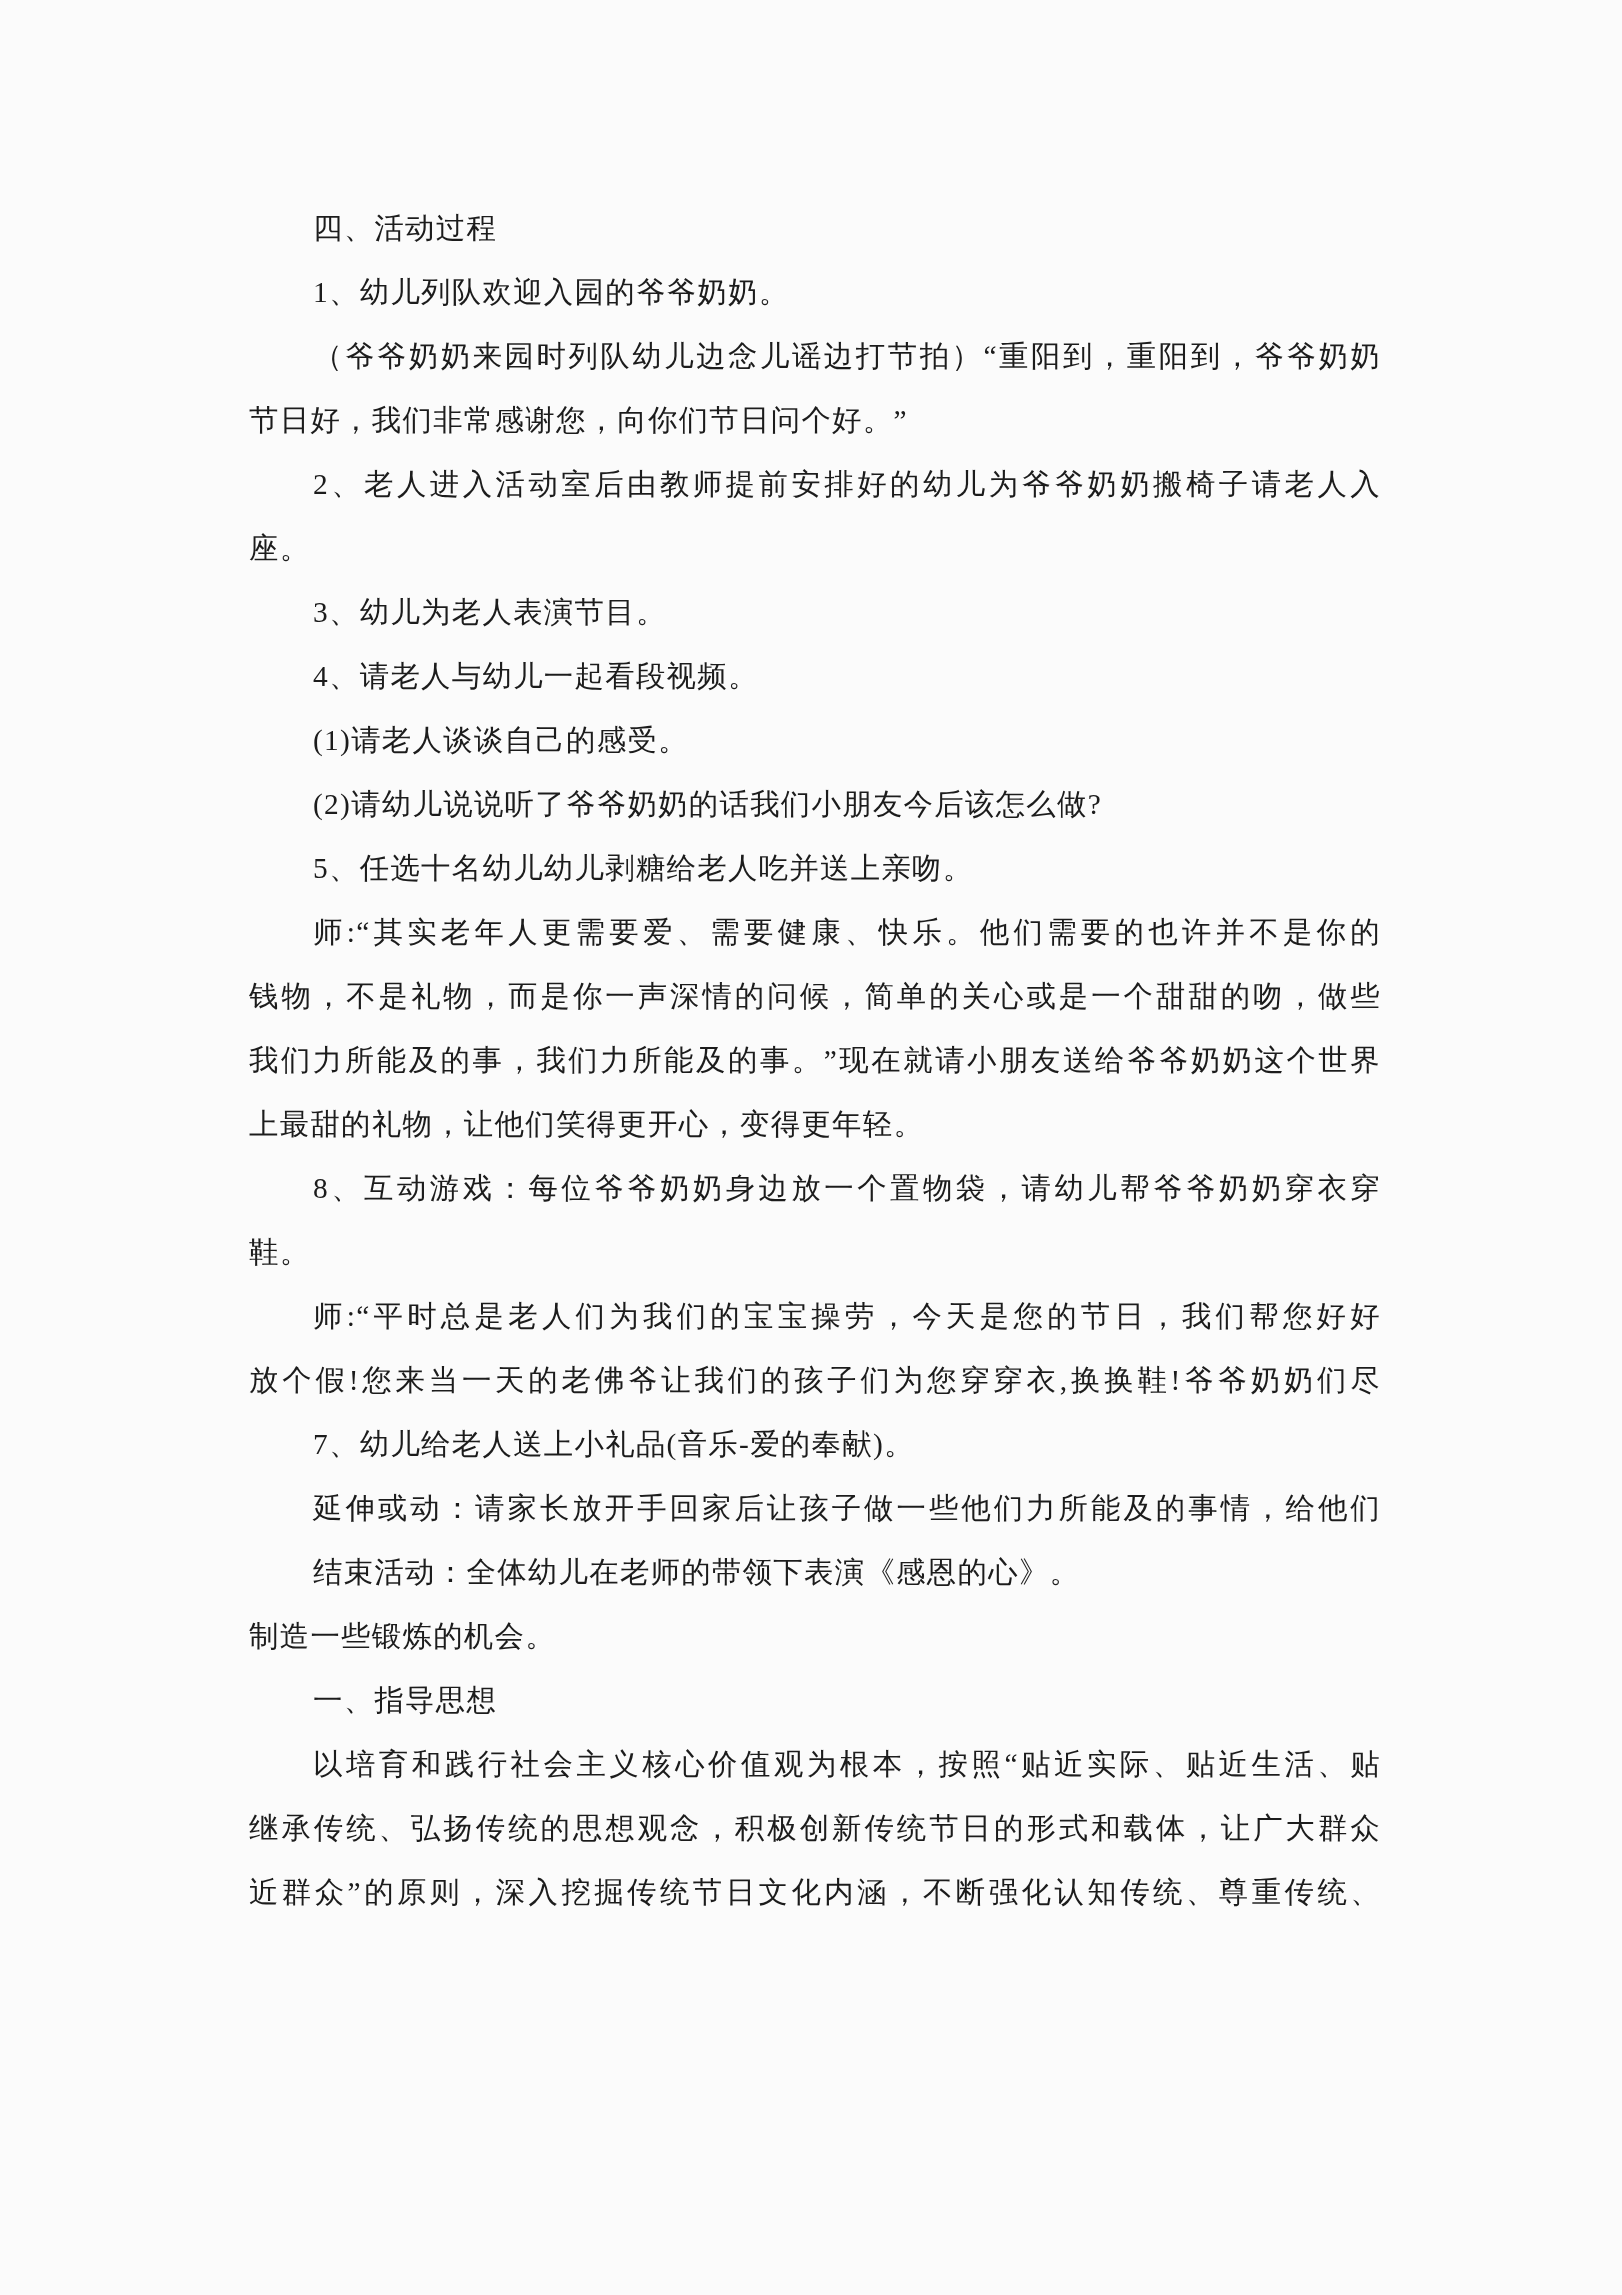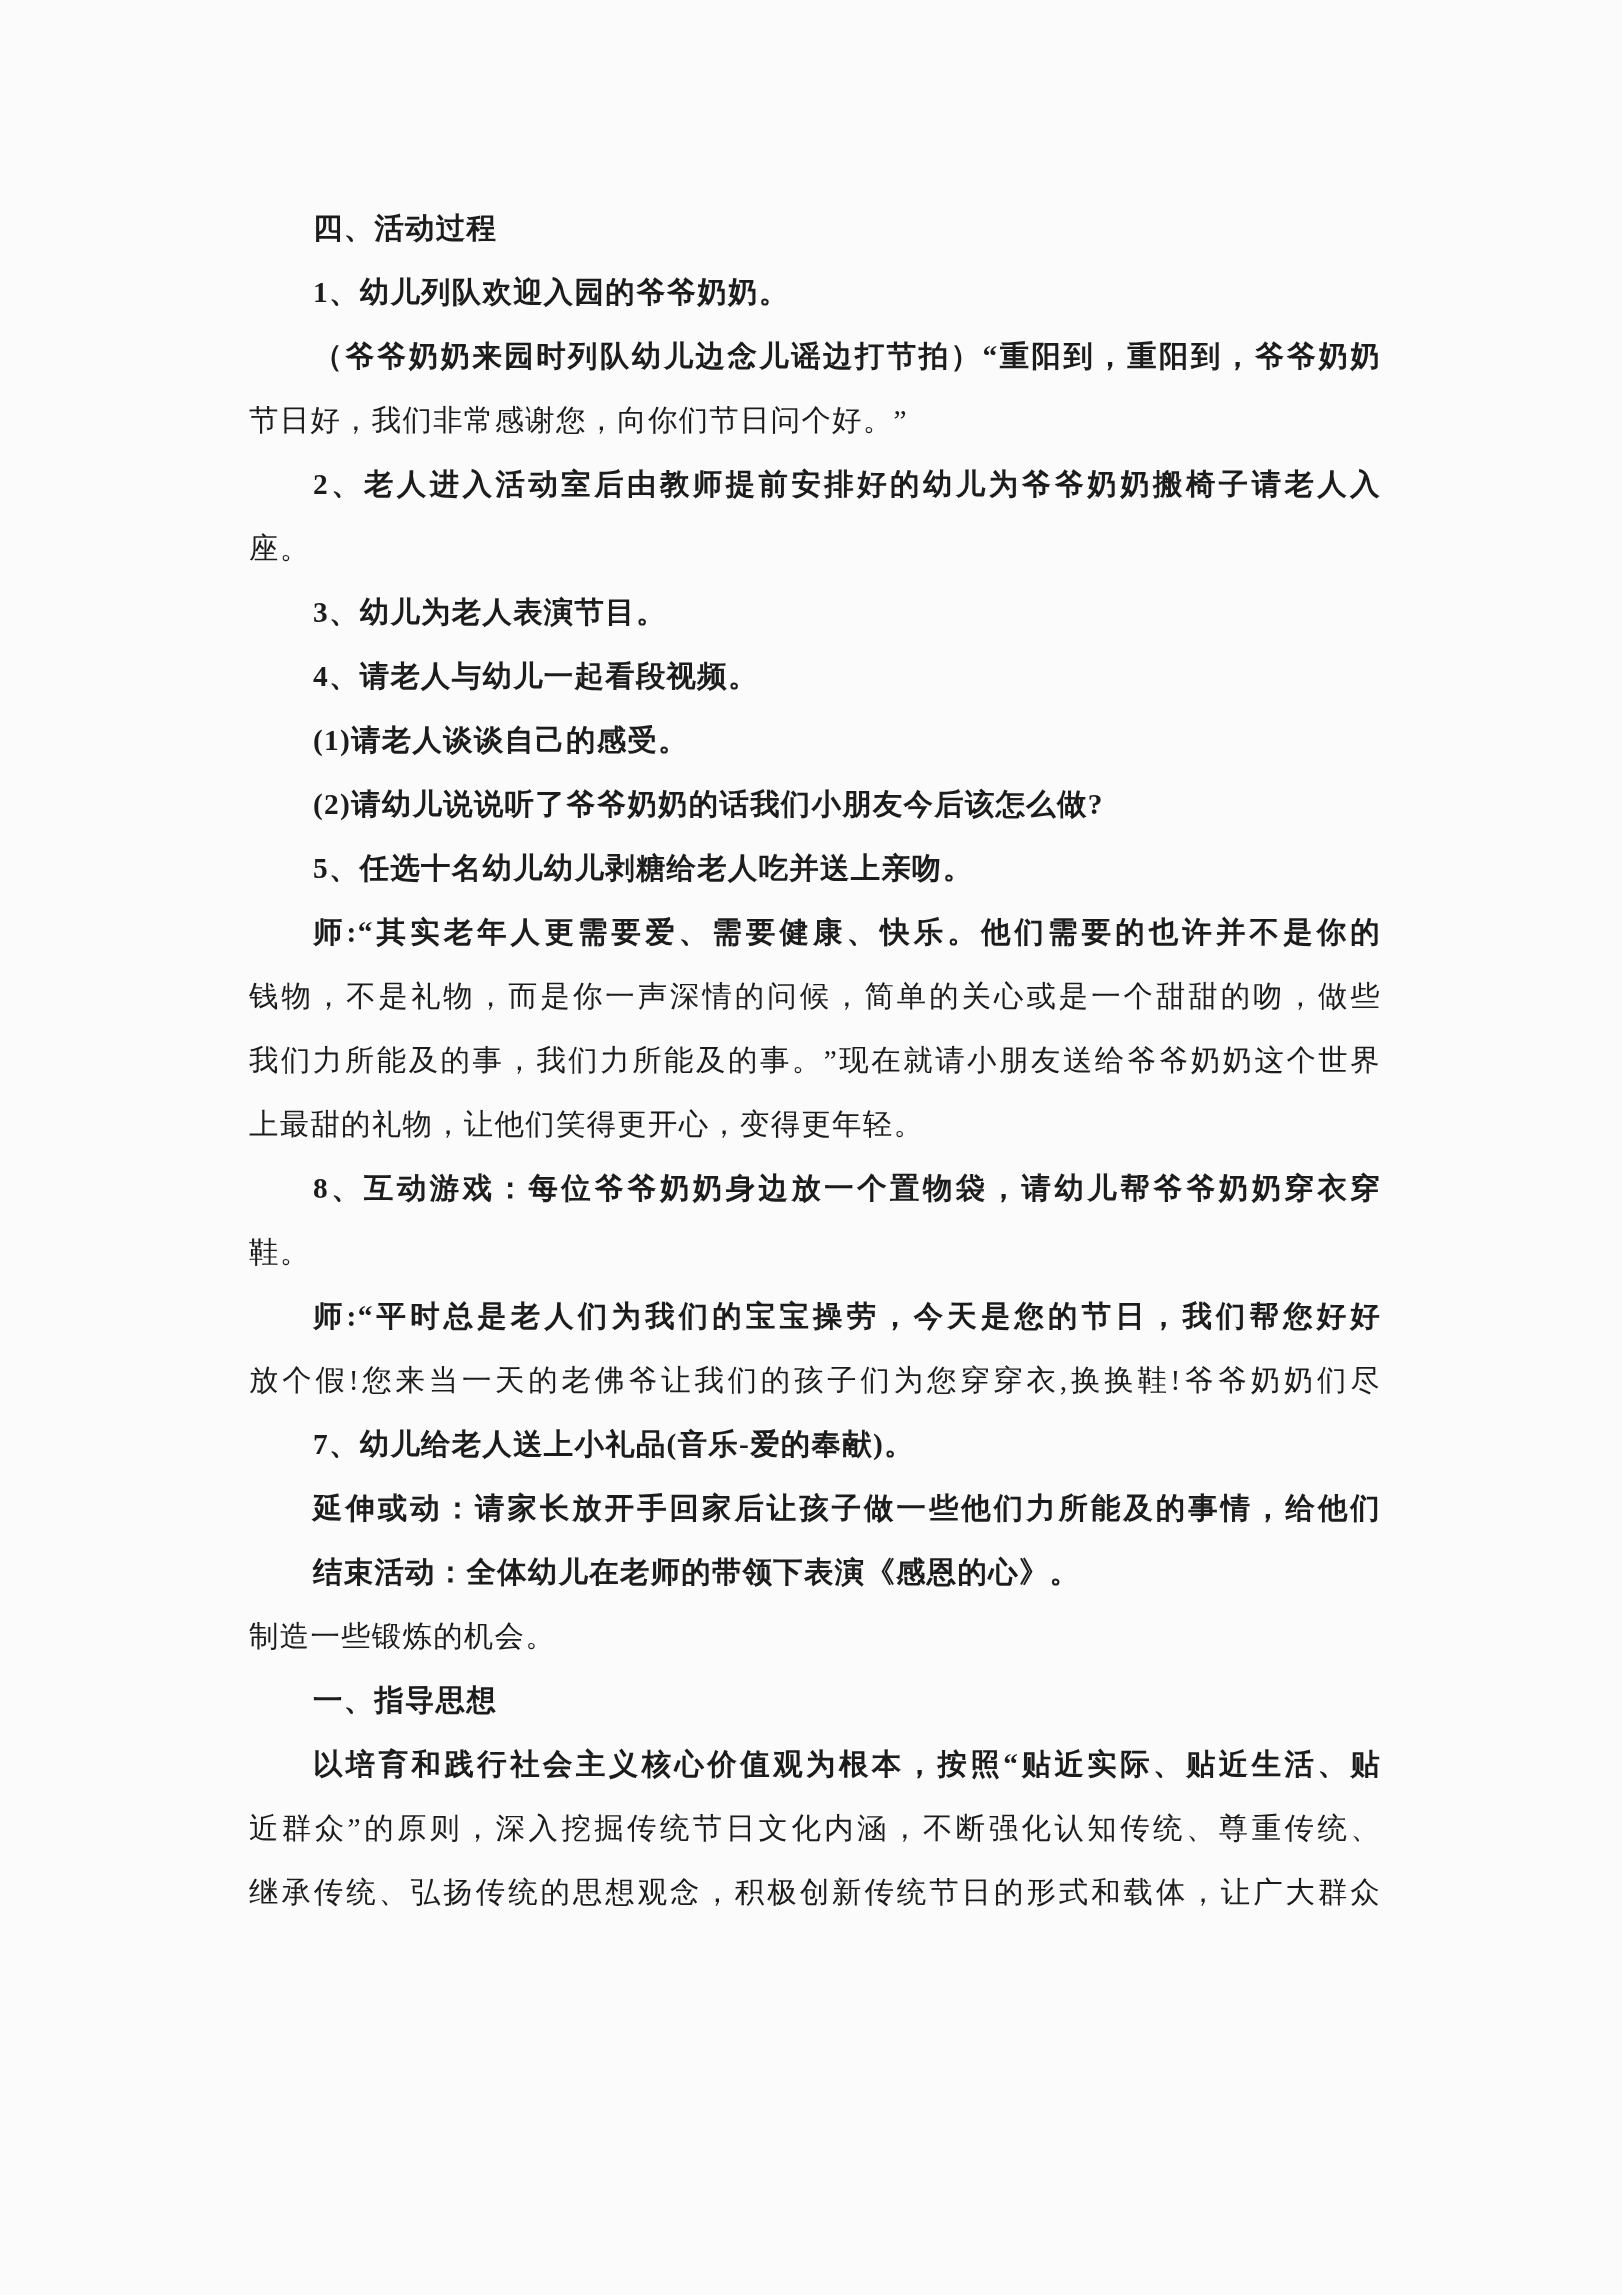--- a/index.html
+++ b/index.html
@@ -18,21 +18,21 @@
     font-size: 29.4px;
     letter-spacing: 1.3px;
     line-height: 64px;
     font-weight: 400;
   }
   .line {
     height: 64px;
     overflow: hidden;
     text-align: left;
   }
-  .line.indent { padding-left: 64px; font-weight: bold; }
+  .line.indent { padding-left: 64px; }
   .line.fill {
     text-align: justify;
     text-align-last: justify;
   }
 </style>
 </head>
 <body>
 
 <div class="page" style="background: rgb(251, 251, 251);">
   <div class="text-block" style="color: rgb(28, 28, 28);">
@@ -54,17 +54,17 @@
       <div class="line indent fill">8、互动游戏：每位爷爷奶奶身边放一个置物袋，请幼儿帮爷爷奶奶穿衣穿</div>
       <div class="line">鞋。</div>
       <div class="line indent fill">师:“平时总是老人们为我们的宝宝操劳，今天是您的节日，我们帮您好好</div>
       <div class="line fill">放个假!您来当一天的老佛爷让我们的孩子们为您穿穿衣,换换鞋!爷爷奶奶们尽</div>
       <div class="line indent">7、幼儿给老人送上小礼品(音乐-爱的奉献)。</div>
       <div class="line indent fill">延伸或动：请家长放开手回家后让孩子做一些他们力所能及的事情，给他们</div>
       <div class="line indent">结束活动：全体幼儿在老师的带领下表演《感恩的心》。</div>
       <div class="line">制造一些锻炼的机会。</div>
       <div class="line indent">一、指导思想</div>
       <div class="line indent fill">以培育和践行社会主义核心价值观为根本，按照“贴近实际、贴近生活、贴</div>
+      <div class="line fill">继承传统、弘扬传统的思想观念，积极创新传统节日的形式和载体，让广大群众</div>
       <div class="line fill">近群众”的原则，深入挖掘传统节日文化内涵，不断强化认知传统、尊重传统、</div>
-      <div class="line fill">继承传统、弘扬传统的思想观念，积极创新传统节日的形式和载体，让广大群众</div>
     </div>
 </div>
 
 
 </body></html>

